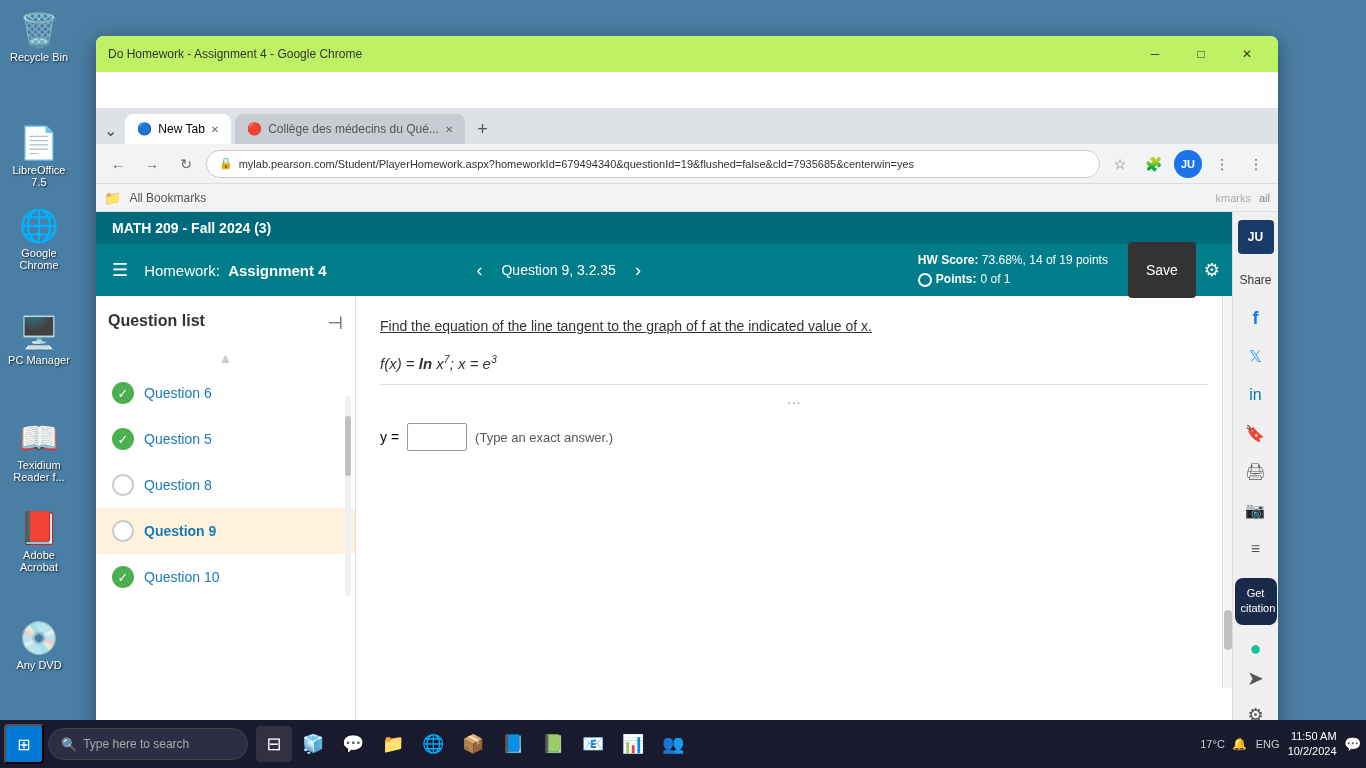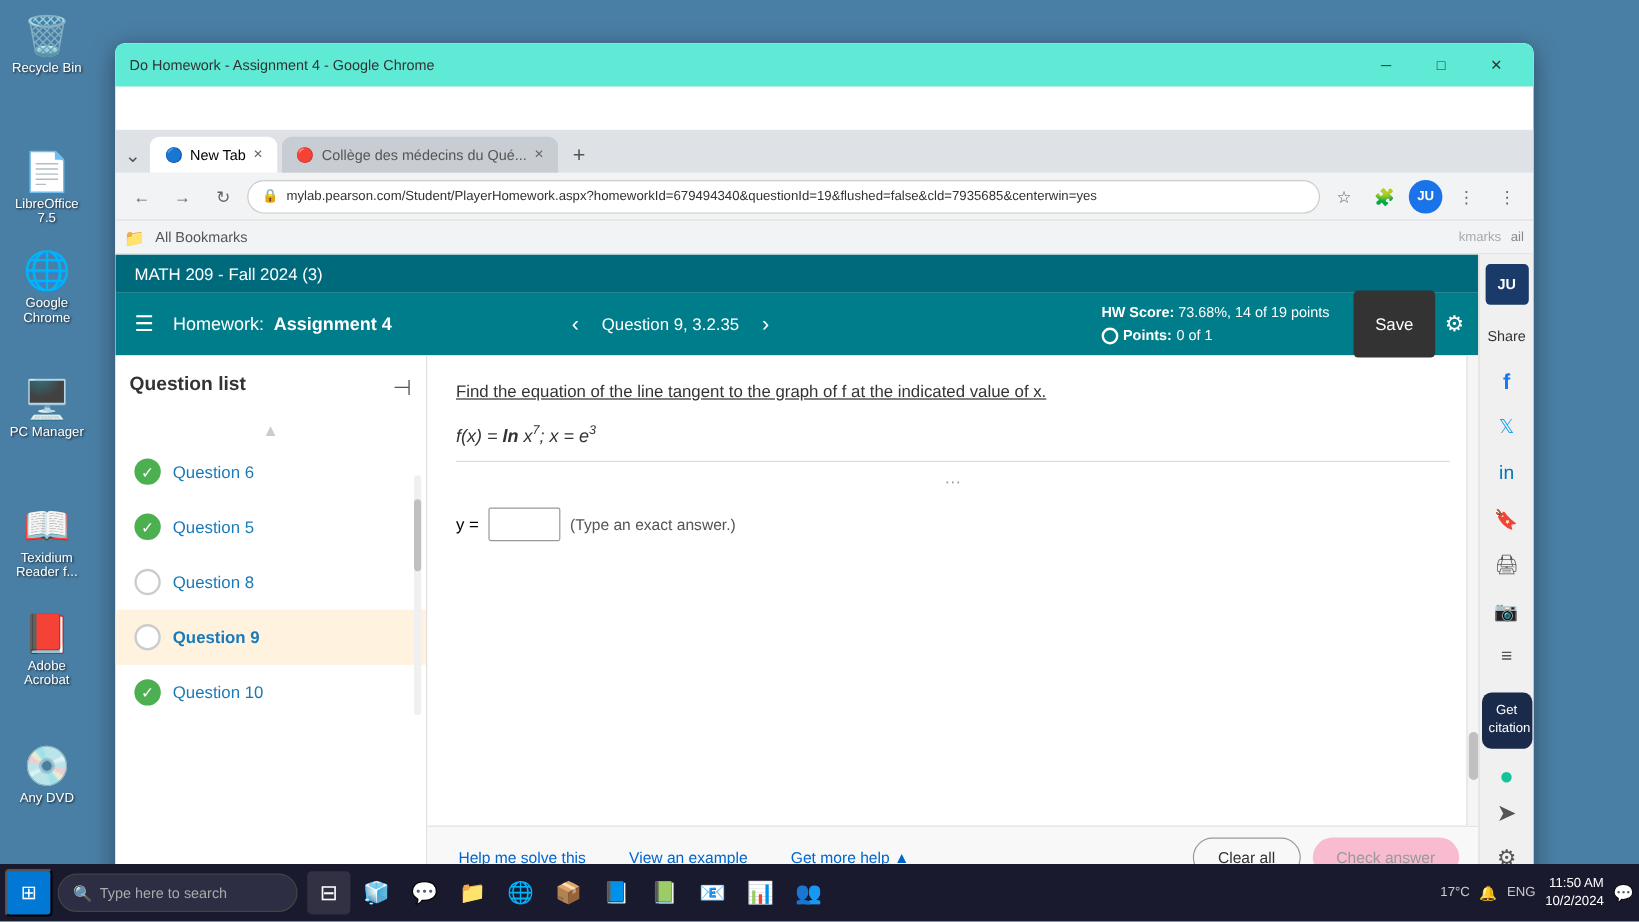--- a/index.html
+++ b/index.html
@@ -132,21 +132,21 @@
         <span class="tab-close">✕</span>
       </div>
       <div class="tab active">
         <span style="color:#4285f4;font-size:12px;">🔵</span>
         <span style="font-size:12px;">New Tab</span>
         <span class="tab-close">✕</span>
       </div>
       <div class="tab-new">+</div>
     </div>
 
-    <div style="position:absolute;top:0;left:0;right:0;height:36px;background:#5eead4;display:flex;align-items:center;padding:0 8px;z-index:10;">
+    <div style="position:absolute;top:0;left:0;right:0;height:36px;background:#bef264;display:flex;align-items:center;padding:0 8px;z-index:10;">
       <span style="font-size:12px;color:#333;margin-left:4px;">Do Homework - Assignment 4 - Google Chrome</span>
       <div style="margin-left:auto;display:flex;">
         <button class="win-btn">─</button>
         <button class="win-btn">□</button>
         <button class="win-btn close">✕</button>
       </div>
     </div>
 
     <div style="margin-top:36px;flex:1;display:flex;flex-direction:column;overflow:hidden;">
 
@@ -186,21 +186,21 @@
         <span style="cursor:pointer;">All Bookmarks</span>
         <span style="color:#aaa;font-size:11px;margin-left:auto;">kmarks</span>
         <span style="font-size:11px;color:#888;">ail</span>
       </div>
 
       <div class="browser-content">
 
         <div class="pearson-app">
 
           <div class="pearson-header">
-            <span style="font-size:14px;font-weight:normal;">MATH 209 - Fall 2024 (3)</span>
+            <span style="font-size:14px;font-weight:bold;">MATH 209 - Fall 2024 (3)</span>
           </div>
 
           <div class="hw-nav">
             <button class="hw-menu-btn">☰</button>
             <span style="font-size:15px;color:white;">
               <span>Homework:</span>
               <strong style="margin-left:4px;">Assignment 4</strong>
             </span>
             <div class="hw-nav-center">
               <button class="hw-nav-btn">‹</button>
@@ -275,29 +275,20 @@
                   <span style="font-size:14px;">y =</span>
                   <input type="text" class="answer-input" style="">
                   <span class="answer-hint">(Type an exact answer.)</span>
                 </div>
               </div>
 
               <div style="position:absolute;right:0;top:0;bottom:52px;width:10px;background:#f5f5f5;border-left:1px solid #e0e0e0;">
                 <div style="width:8px;height:40px;background:#c0c0c0;border-radius:4px;position:absolute;top:80%;left:1px;"></div>
               </div>
 
-              <div class="bottom-actions">
-                <button class="help-btn">Help me solve this</button>
-                <button class="help-btn">View an example</button>
-                <button class="help-btn">Get more help ▲</button>
-                <div class="bottom-right">
-                  <button class="clear-btn">Clear all</button>
-                  <button class="check-btn">Check answer</button>
-                </div>
-              </div>
             </div>
 
           </div>
         </div>
 
         <div style="width:46px;background:#f0f0f0;border-left:1px solid #ddd;display:flex;flex-direction:column;align-items:center;padding:8px 0;gap:4px;">
           <div style="width:36px;height:36px;background:#1a3a6a;border-radius:4px;display:flex;align-items:center;justify-content:center;cursor:pointer;margin-bottom:4px;">
             <span style="color:white;font-size:12px;font-weight:bold;">JU</span>
           </div>
           <button style="background:none;border:none;cursor:pointer;font-size:16px;color:#333;padding:4px;display:flex;align-items:center;justify-content:center;width:36px;height:36px;">

